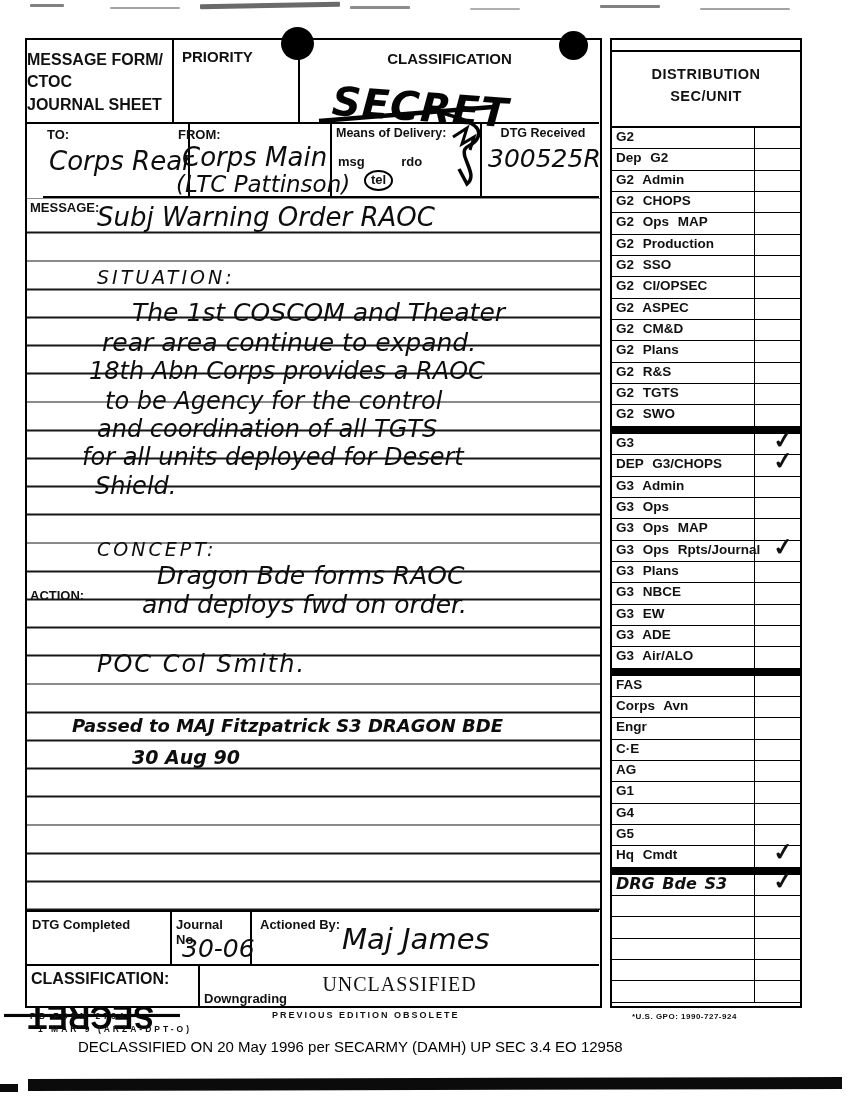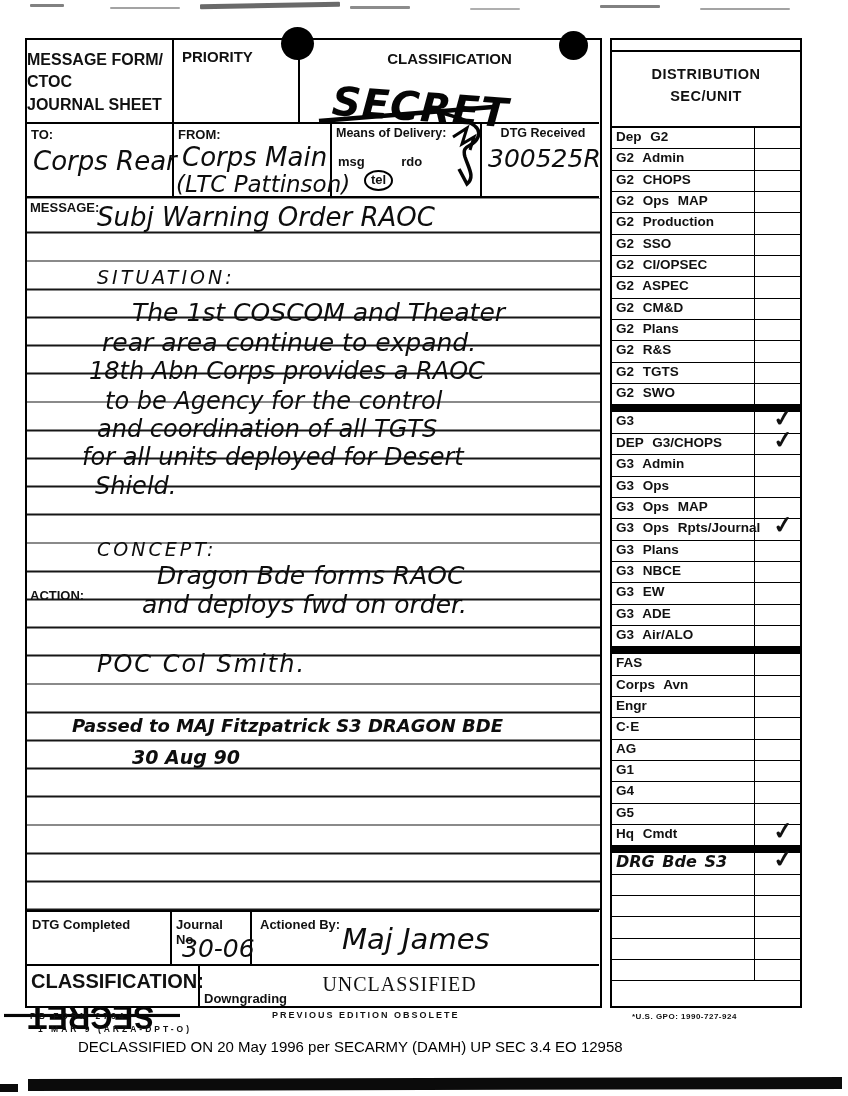--- a/index.html
+++ b/index.html
@@ -71,21 +71,21 @@
 CTOC
 JOURNAL SHEET</div>
     </div>
     <div class="cell bR bB" style="left:147px;top:0;width:126px;height:84px;">
       <div class="hdr-label" style="padding:8px 0 0 8px;">PRIORITY</div>
     </div>
     <div class="cell bB" style="left:273px;top:0;width:299px;height:84px;">
       <div class="hdr-label" style="text-align:center;padding-top:10px;">CLASSIFICATION</div>
     </div>
 
-    <div class="cell bR bB" style="left:0;top:84px;width:147px;height:74px;">
+    <div class="cell bR bB" style="left:16px;top:84px;width:147px;height:74px;">
       <div class="plabel" style="padding:3px 0 0 4px;">TO:</div>
       <div class="hw" style="position:absolute;left:6px;top:22px;font-size:26px;">Corps Rear</div>
     </div>
     <div class="cell bR bB" style="left:147px;top:84px;width:158px;height:74px;overflow:visible;">
       <div class="plabel" style="padding:3px 0 0 4px;">FROM:</div>
       <div class="hw" style="position:absolute;left:8px;top:18px;font-size:26px;z-index:2;">Corps Main</div>
       <div class="hw" style="position:absolute;left:2px;top:47px;font-size:23px;z-index:2;">(LTC Pattinson)</div>
     </div>
     <div class="cell bR bB" style="left:305px;top:84px;width:150px;height:74px;">
       <div class="plabel" style="padding:2px 0 0 4px;font-size:12.5px;">Means of Delivery:</div>
@@ -130,40 +130,44 @@
     <div class="cell bT bR" style="left:145px;top:870px;width:80px;height:54px;">
       <div class="plabel" style="padding:5px 12px 0 4px;">Journal No.</div>
       <div class="hw" style="position:absolute;left:10px;top:22px;font-size:25px;">30-06</div>
     </div>
     <div class="cell bT" style="left:225px;top:870px;width:347px;height:54px;">
       <div class="plabel" style="padding:5px 0 0 8px;">Actioned By:</div>
       <div class="hw" style="position:absolute;left:90px;top:10px;font-size:29px;">Maj James</div>
     </div>
 
     <div class="cell bT bR" style="left:0;top:924px;width:173px;height:43px;">
-      <div class="plabel" style="padding:4px 0 0 4px;font-size:20px;">CLASSIFICATION:</div>
+      <div class="plabel" style="padding:4px 0 0 4px;font-size:16px;">CLASSIFICATION:</div>
     </div>
     <div class="cell bT" style="left:173px;top:924px;width:399px;height:43px;">
       <div class="serif" style="text-align:center;font-size:20px;padding-top:7px;letter-spacing:1px;">UNCLASSIFIED</div>
       <div class="plabel" style="position:absolute;left:4px;bottom:1px;">Downgrading</div>
     </div>
   </div>
 
   <div class="secret-top">SECRET</div>
   <svg class="abs" style="left:315px;top:85px;width:210px;height:120px;" viewBox="0 0 210 120">
     <path d="M4,36 L178,22" stroke="#050505" stroke-width="4.5" fill="none"></path>
     <path d="M120,26 C150,34 168,40 163,52 C158,64 146,58 150,72 C154,84 160,92 152,99 L144,84" stroke="#050505" stroke-width="3.5" fill="none"></path>
     <path d="M138,52 l14,-9 l-5,16 l12,-7 l-4,13" stroke="#050505" stroke-width="3" fill="none"></path>
   </svg>
 
   <div class="dist">
     <div class="dist-topstrip"></div>
     <div class="dist-header">DISTRIBUTION
 SEC/UNIT</div>
     <div id="dist-rows">
+        <div class="dist-row">
+          <span class="dist-label">G2</span>
+          <span class="dist-checkcell"></span>
+        </div>
         <div class="dist-row">
           <span class="dist-label">Dep G2</span>
           <span class="dist-checkcell"></span>
         </div>
         <div class="dist-row">
           <span class="dist-label">G2 Admin</span>
           <span class="dist-checkcell"></span>
         </div>
         <div class="dist-row">
           <span class="dist-label">G2 CHOPS</span>

